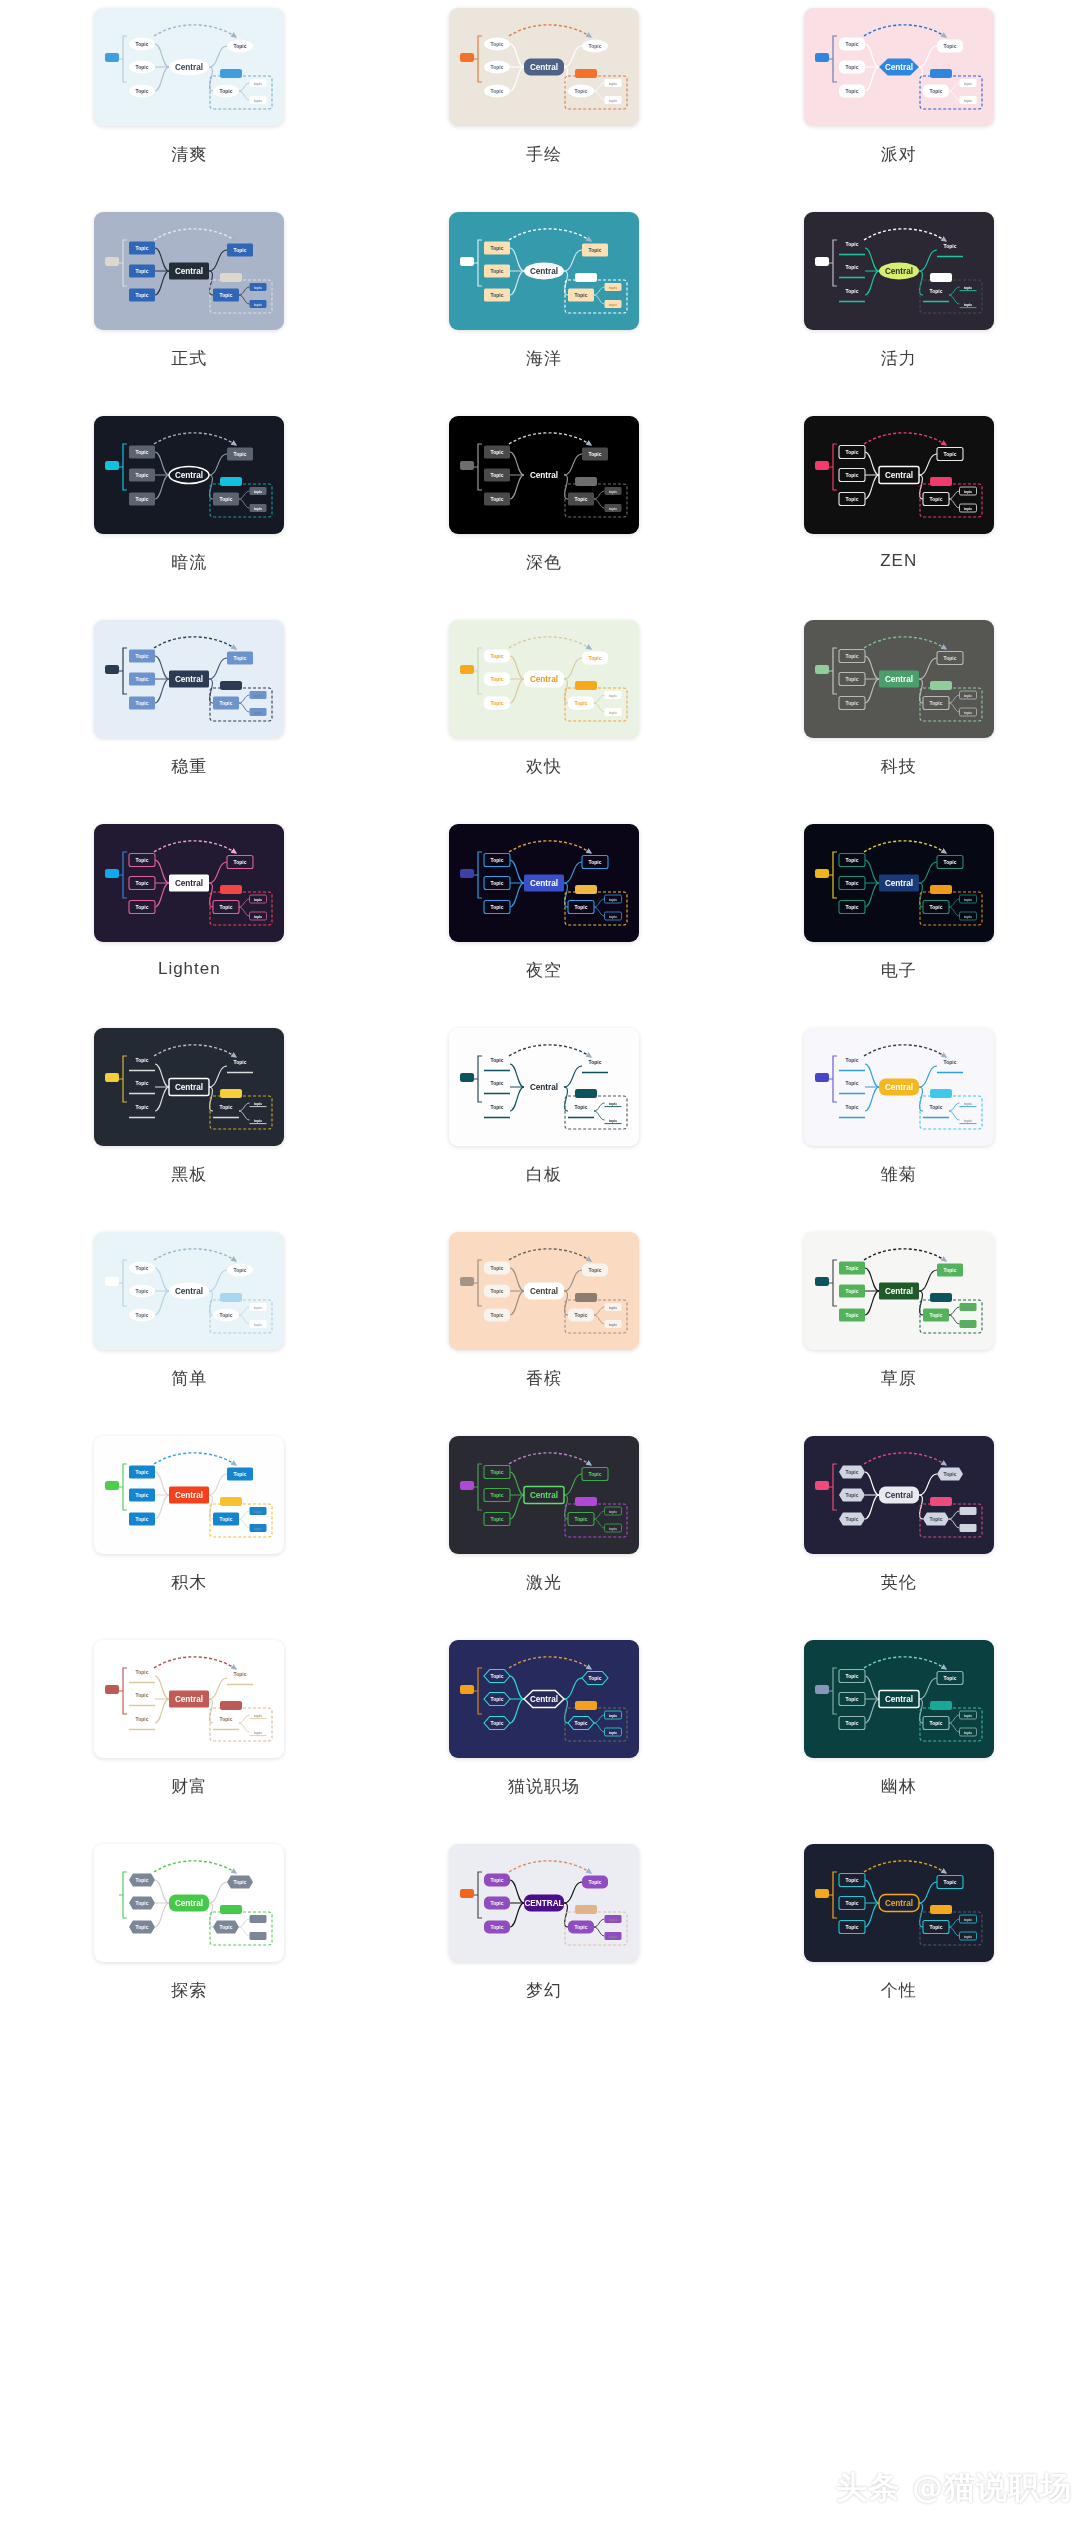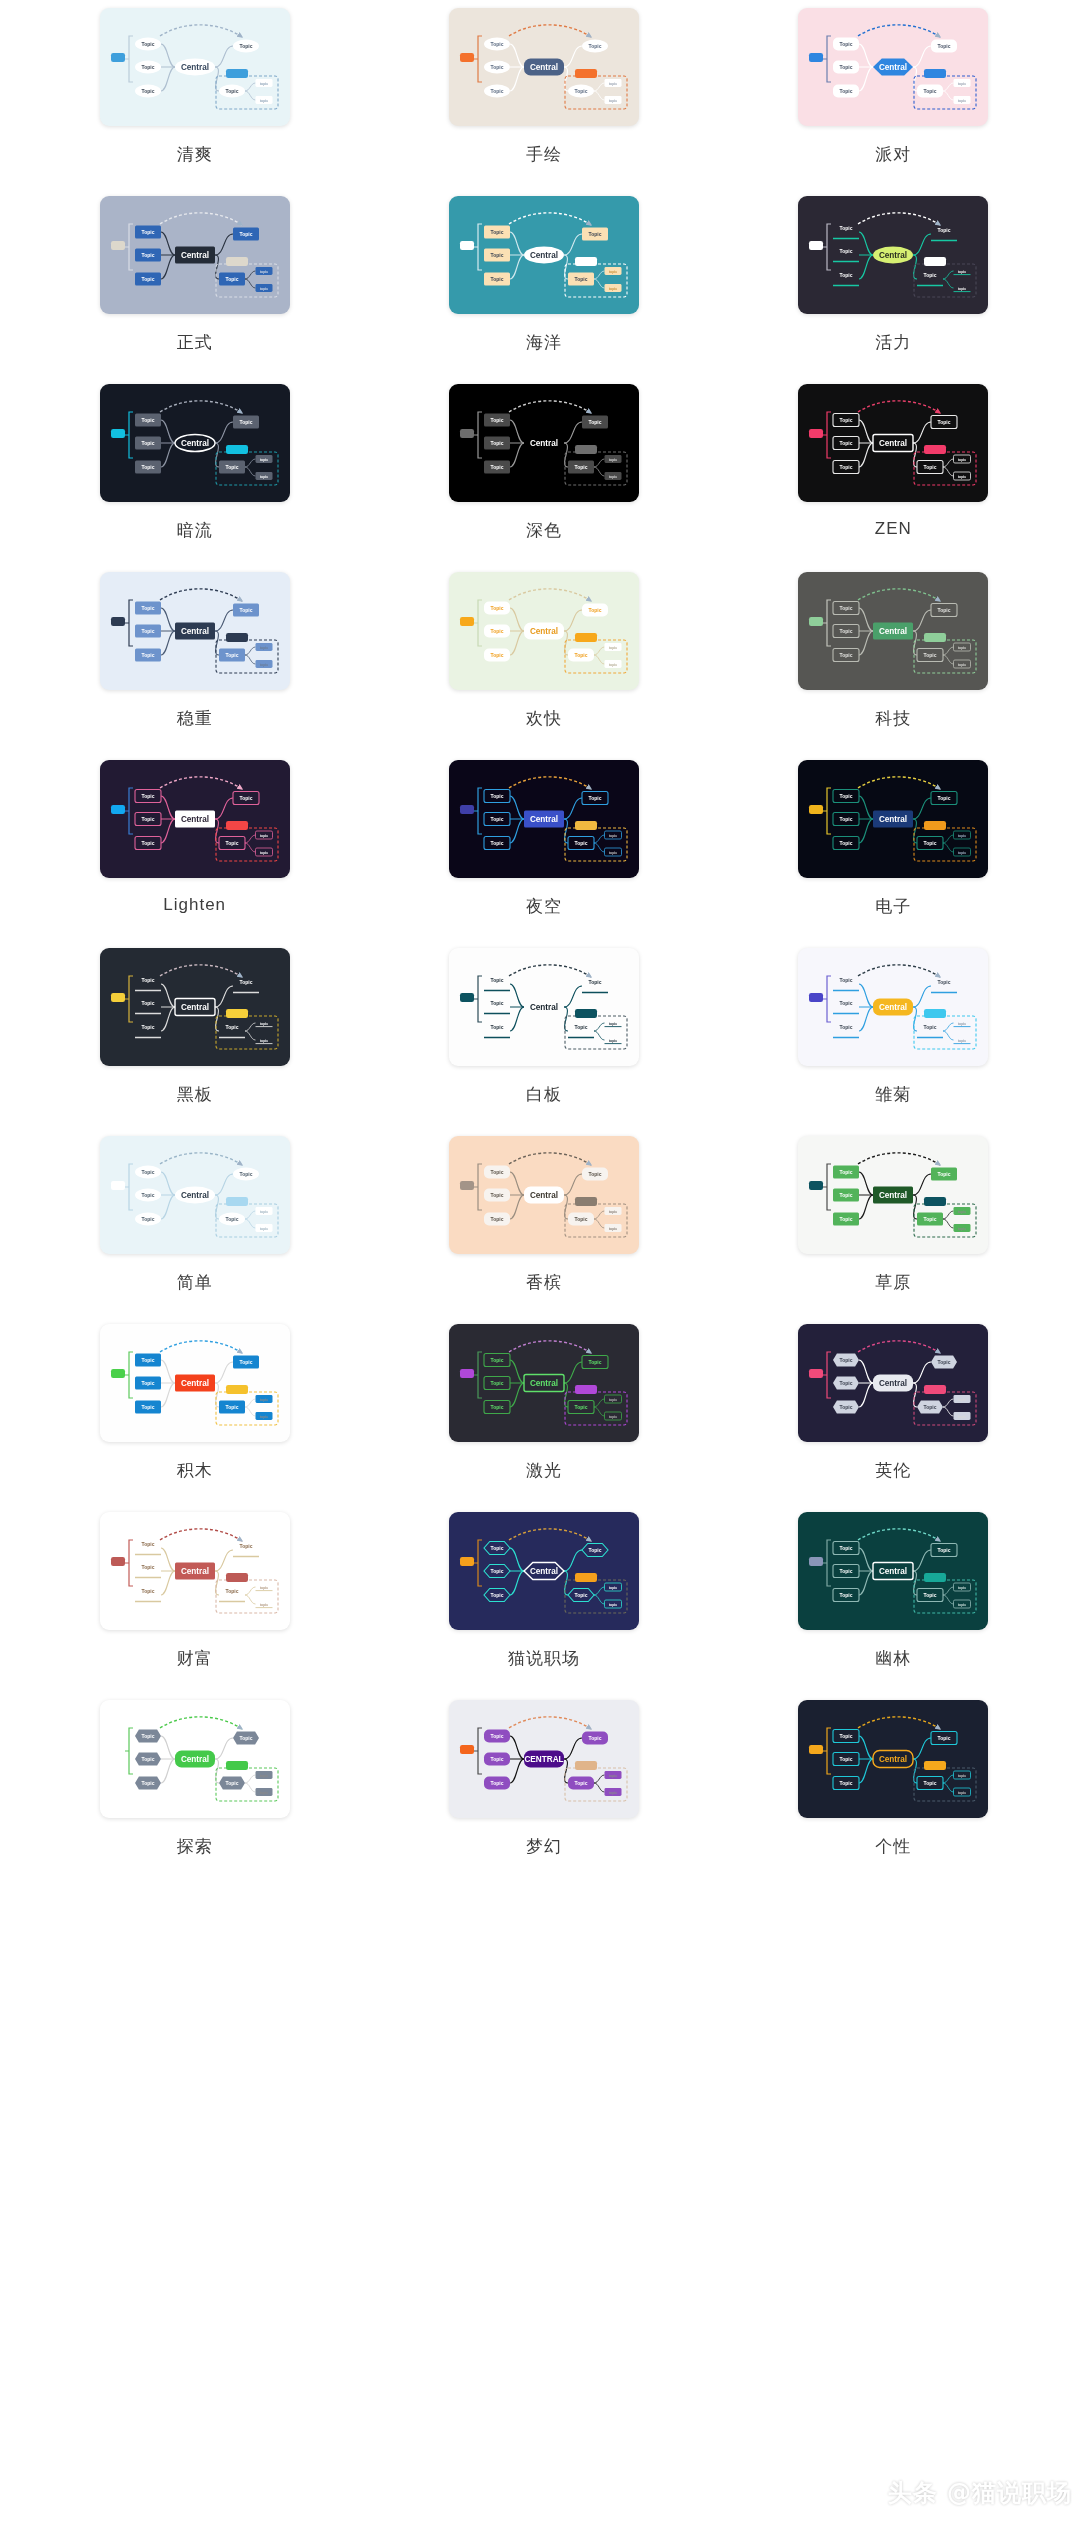--- a/index.html
+++ b/index.html
@@ -8,38 +8,39 @@
     width:1088px; height:2541px;
     font-family:"Liberation Sans","DejaVu Sans",sans-serif;
     position:relative; overflow:hidden;
   }
   .grid {
     display:grid;
     grid-template-columns:repeat(3, 1fr);
     column-gap:0px;
     row-gap:0px;
     padding:8px 20px 0 20px;
+    gap:16px;
   }
   .cell { display:flex; flex-direction:column; align-items:center; }
   .card {
     width:190px; height:118px;
     border-radius:9px;
     position:relative; overflow:hidden;
     box-shadow:0 1px 4px rgba(0,0,0,.13);
   }
   .label {
     margin-top:17px; margin-bottom:30px;
     font-size:17px; color:#3d3d3d; letter-spacing:1px;
     font-family:"Liberation Sans","DejaVu Sans",sans-serif;
   }
   .map { position:absolute; inset:0; }
   .map svg { width:100%; height:100%; display:block; }
   .watermark {
     position:absolute; right:16px; bottom:32px;
-    font-size:24px; font-weight:bold; color:#ffffff;
+    font-size:31px; font-weight:bold; color:#ffffff;
     opacity:.92; letter-spacing:1px;
     font-family:"DejaVu Sans","Liberation Sans",sans-serif;
     pointer-events:none; white-space:nowrap;
     text-shadow:0 0 3px rgba(0,0,0,.25);
   }
   text { font-family:"Liberation Sans","DejaVu Sans",sans-serif; }
 </style>
 </head>
 <body>
 

